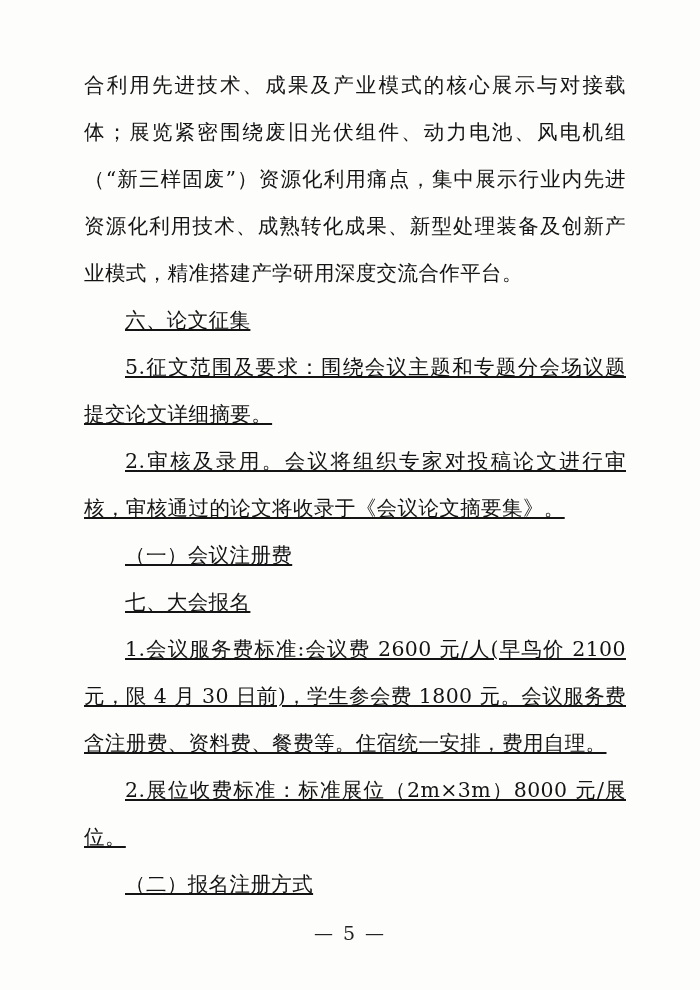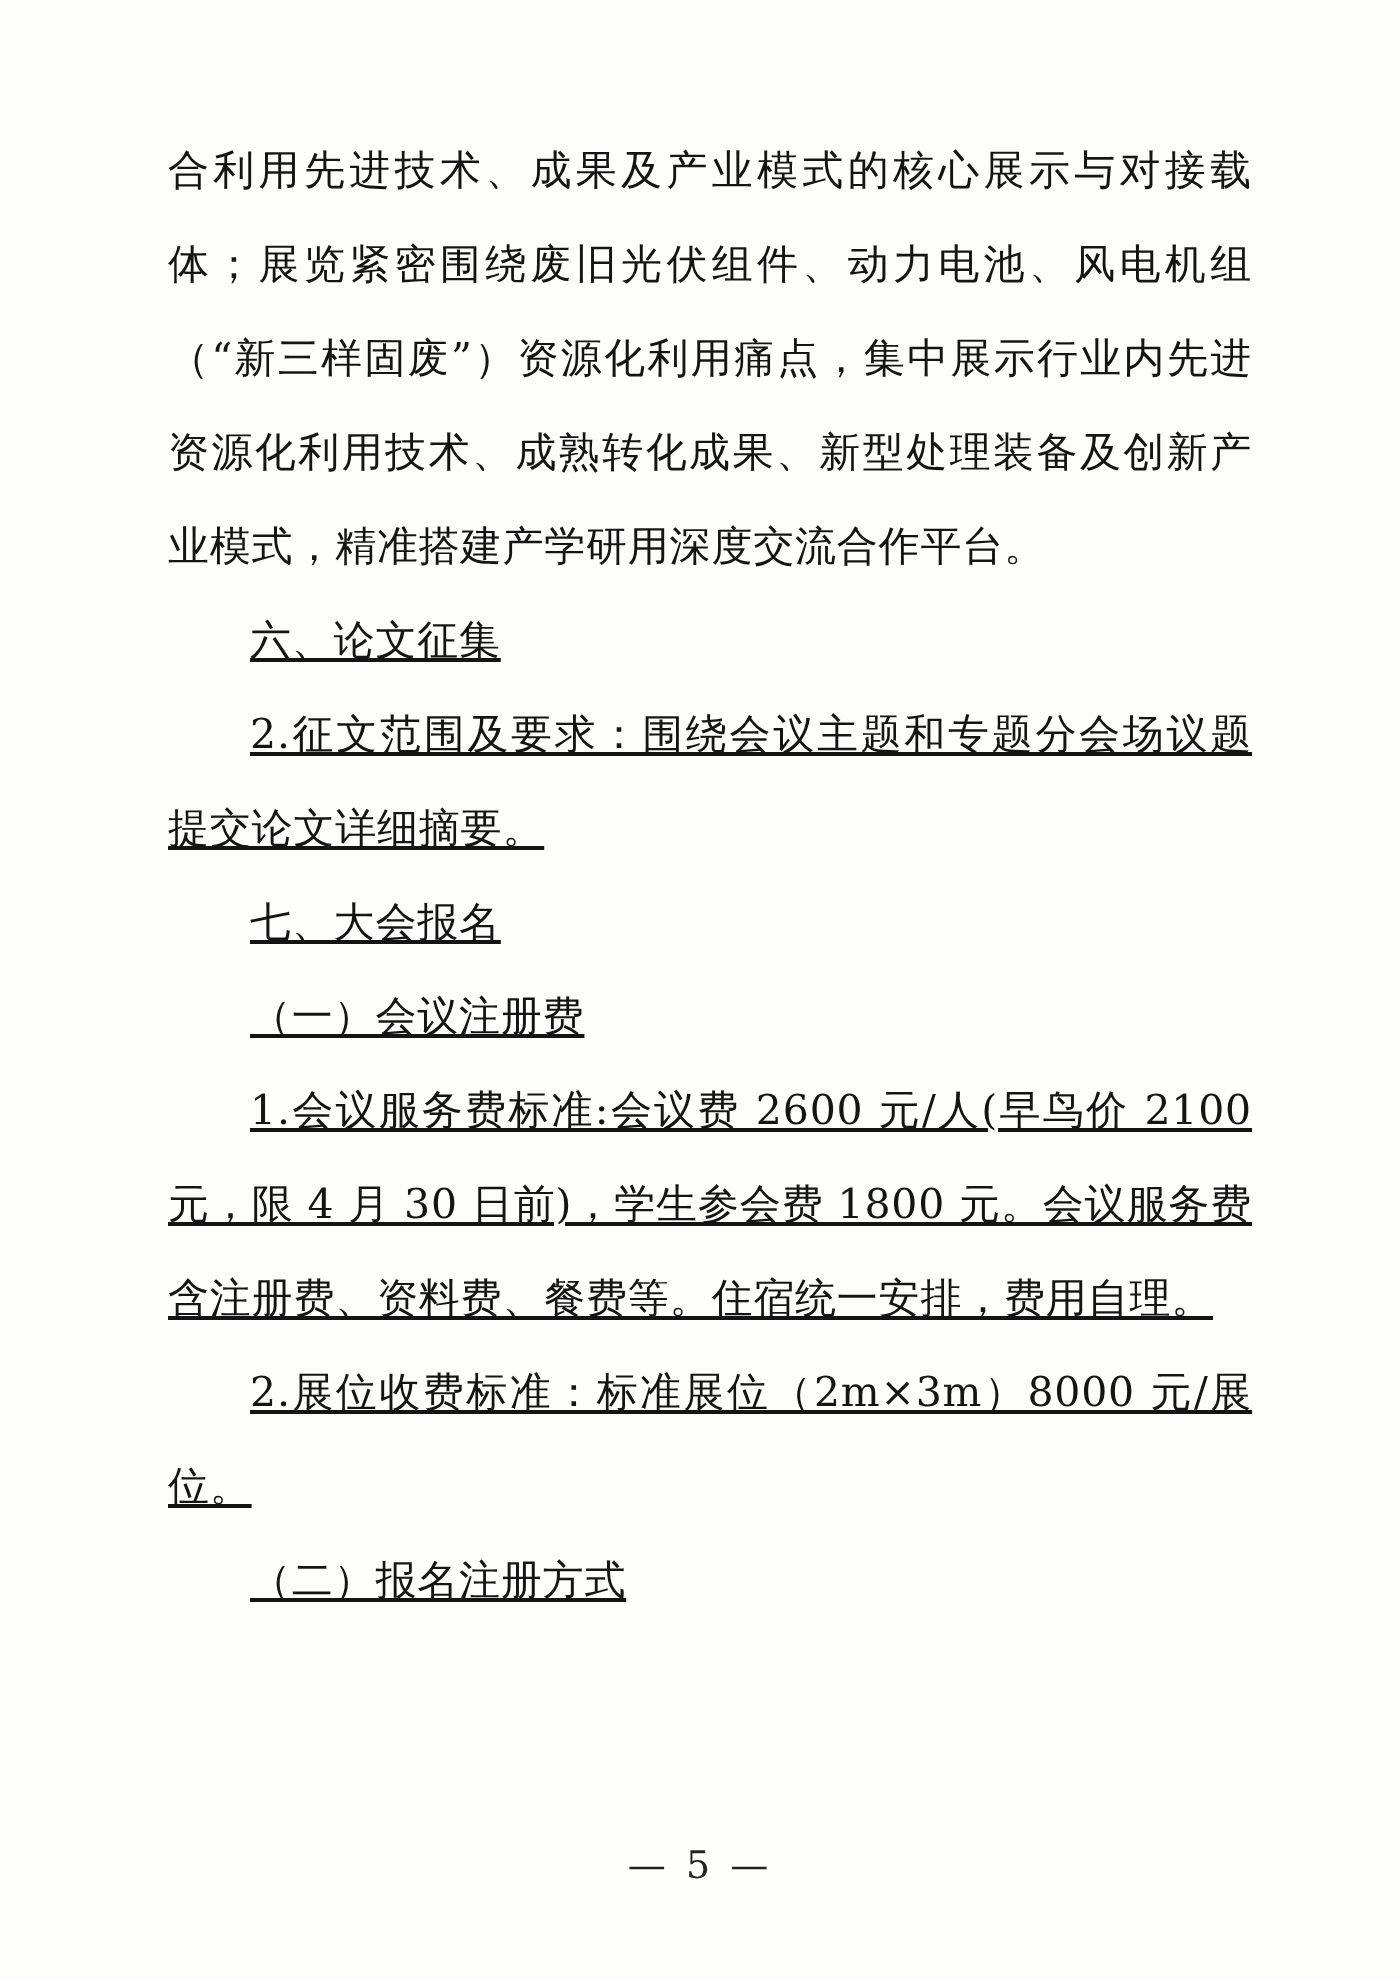--- a/index.html
+++ b/index.html
@@ -52,23 +52,24 @@
     display: inline-block;
   }
 </style>
 </head>
 <body>
 
 <div class="page">
   <div class="doc-body">
     <p class="para">合利用先进技术、成果及产业模式的核心展示与对接载体；展览紧密围绕废旧光伏组件、动力电池、风电机组（“新三样固废”）资源化利用痛点，集中展示行业内先进资源化利用技术、成熟转化成果、新型处理装备及创新产业模式，精准搭建产学研用深度交流合作平台。</p>
     <p class="para indent1">六、论文征集</p>
-    <p class="para indent1">2.征文范围及要求：围绕会议主题和专题分会场议题提交论文详细摘要。</p>
+    <p class="para indent1">5.征文范围及要求：围绕会议主题和专题分会场议题提交论文详细摘要。</p>
+    <p class="para indent1">2.审核及录用。会议将组织专家对投稿论文进行审核，审核通过的论文将收录于《会议论文摘要集》。</p>
+    <p class="para indent1">（一）会议注册费</p>
     <p class="para indent1">七、大会报名</p>
-    <p class="para indent1">（一）会议注册费</p>
     <p class="para indent1">1.会议服务费标准:会议费 2600 元/人(早鸟价 2100 元，限 4 月 30 日前)，学生参会费 1800 元。会议服务费含注册费、资料费、餐费等。住宿统一安排，费用自理。</p>
     <p class="para indent1">2.展位收费标准：标准展位（2m×3m）8000 元/展位。</p>
     <p class="para indent1">（二）报名注册方式</p>
 
   </div>
   <div class="footer">
     <span class="pg">— 5 —</span>
   </div>
 </div>
 

